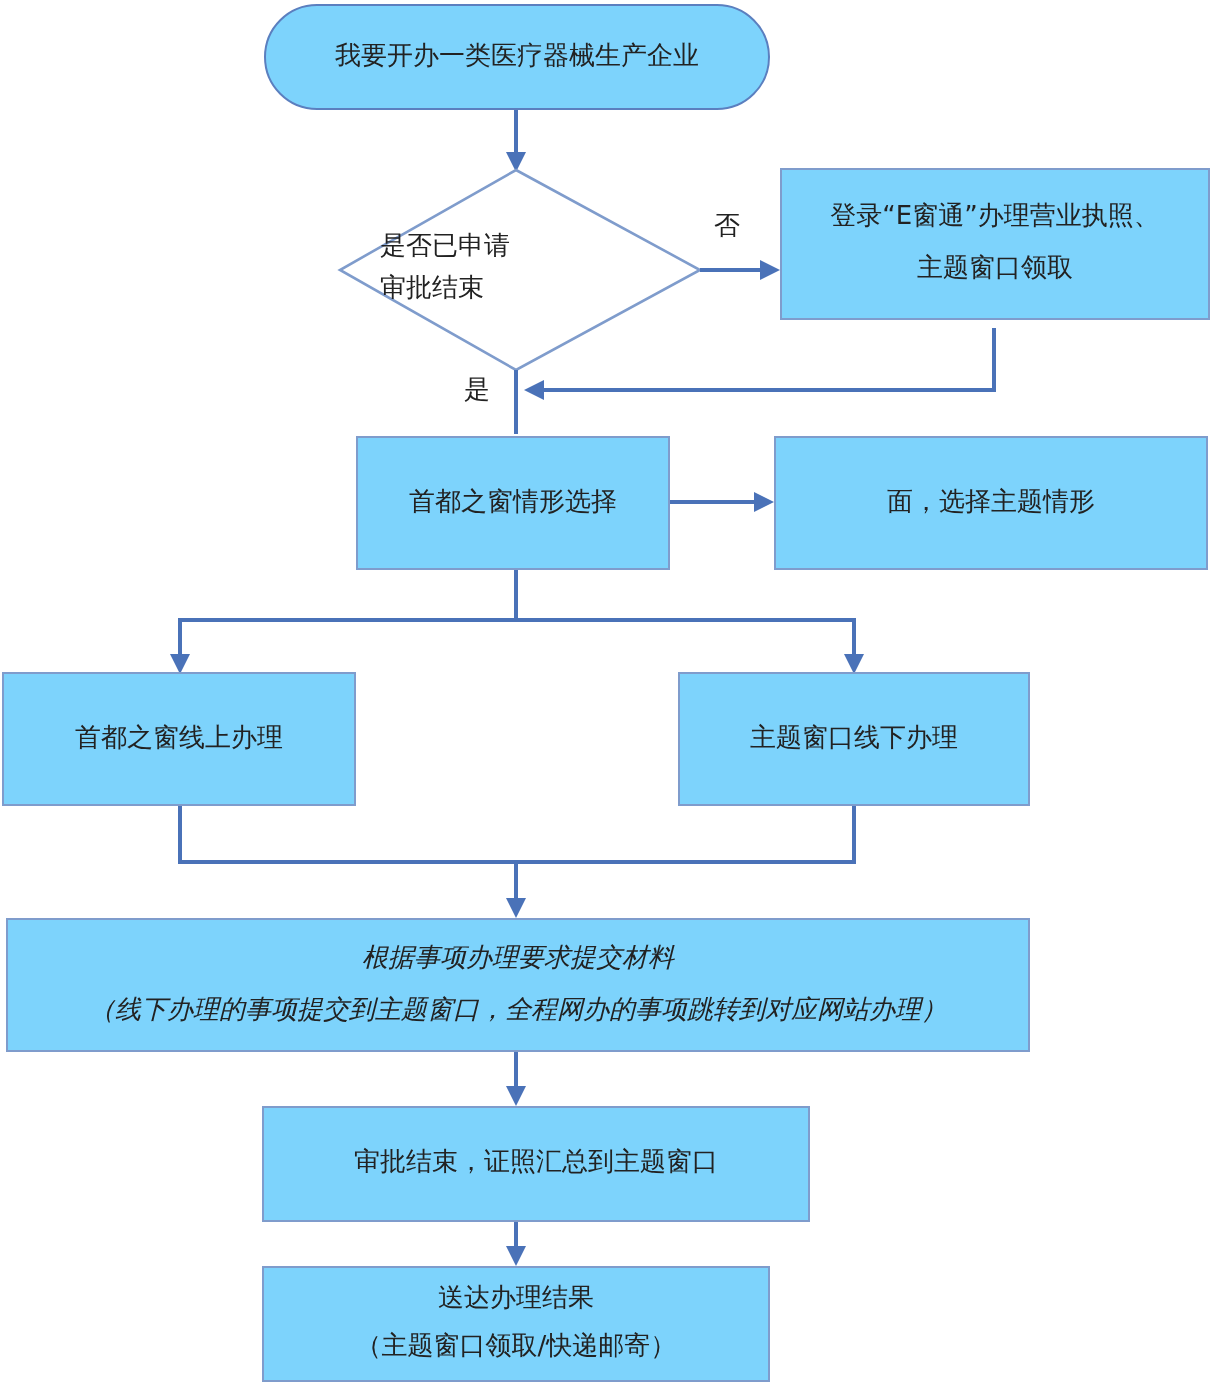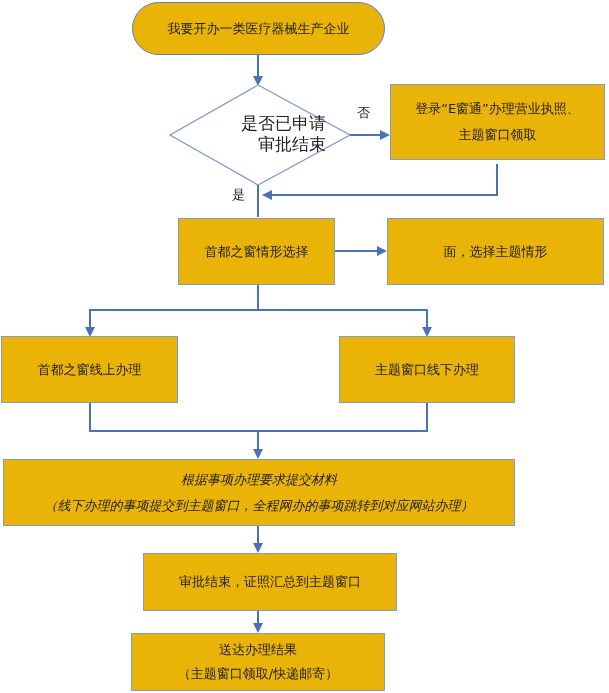--- a/index.html
+++ b/index.html
@@ -1,25 +1,25 @@
 <!DOCTYPE html>
 <html><head>
 <meta charset="utf-8">
 <style>
   html, body { margin: 0; padding: 0; background: #ffffff; }
   body { width: 609px; height: 693px; position: relative; overflow: hidden;
          font-family: "DejaVu Sans", "Liberation Sans", sans-serif; color: #222; }
   svg.flow { position: absolute; left: 0; top: 0; }
   .node { position: absolute; box-sizing: border-box; border: 1.3px solid #7f9ccc;
-          background: #eab308; display: flex; flex-direction: column;
+          background: #7dd3fc; display: flex; flex-direction: column;
           align-items: center; justify-content: center; text-align: left;
           font-size: 13px; line-height: 26px; }
   .node.terminal { border-radius: 28px; border-color: #5b7fbf; }
   .lbl { position: absolute; font-size: 13px; }
-  .dtext { position: absolute; text-align: right; font-size: 17px; line-height: 21px; }
+  .dtext { position: absolute; text-align: left; font-size: 13px; line-height: 21px; }
 </style>
 </head>
 <body>
 
 <svg class="flow" width="609" height="693">
   <defs>
     <marker id="ah" markerWidth="10" markerHeight="10" refX="8" refY="5" orient="auto" markerUnits="userSpaceOnUse">
       <path d="M0,0 L10,5 L0,10 z" fill="#4a72b8"></path>
     </marker>
   </defs>
@@ -70,20 +70,20 @@
 
 <div class="node" style="left:339px;top:336px;width:176px;height:67px;">
   <span>主题窗口线下办理</span>
 </div>
 
 <div class="node" style="left:3px;top:459px;width:512px;height:67px;font-style:italic;">
   <span>根据事项办理要求提交材料</span>
   <span>（线下办理的事项提交到主题窗口，全程网办的事项跳转到对应网站办理）</span>
 </div>
 
-<div class="node" style="left:131px;top:553px;width:254px;height:58px;margin-left:12px;">
+<div class="node" style="left:131px;top:553px;width:274px;height:58px;">
   <span>审批结束，证照汇总到主题窗口</span>
 </div>
 
 <div class="node" style="left:131px;top:633px;width:254px;height:58px;line-height:24px;">
   <span>送达办理结果</span>
   <span>（主题窗口领取/快递邮寄）</span>
 </div>
 
 </body></html>

